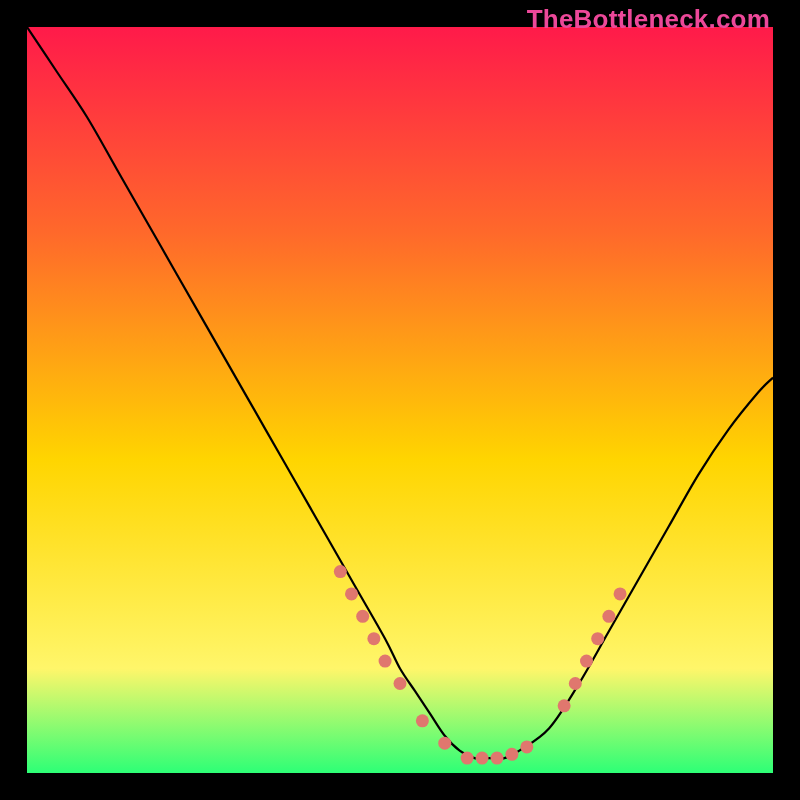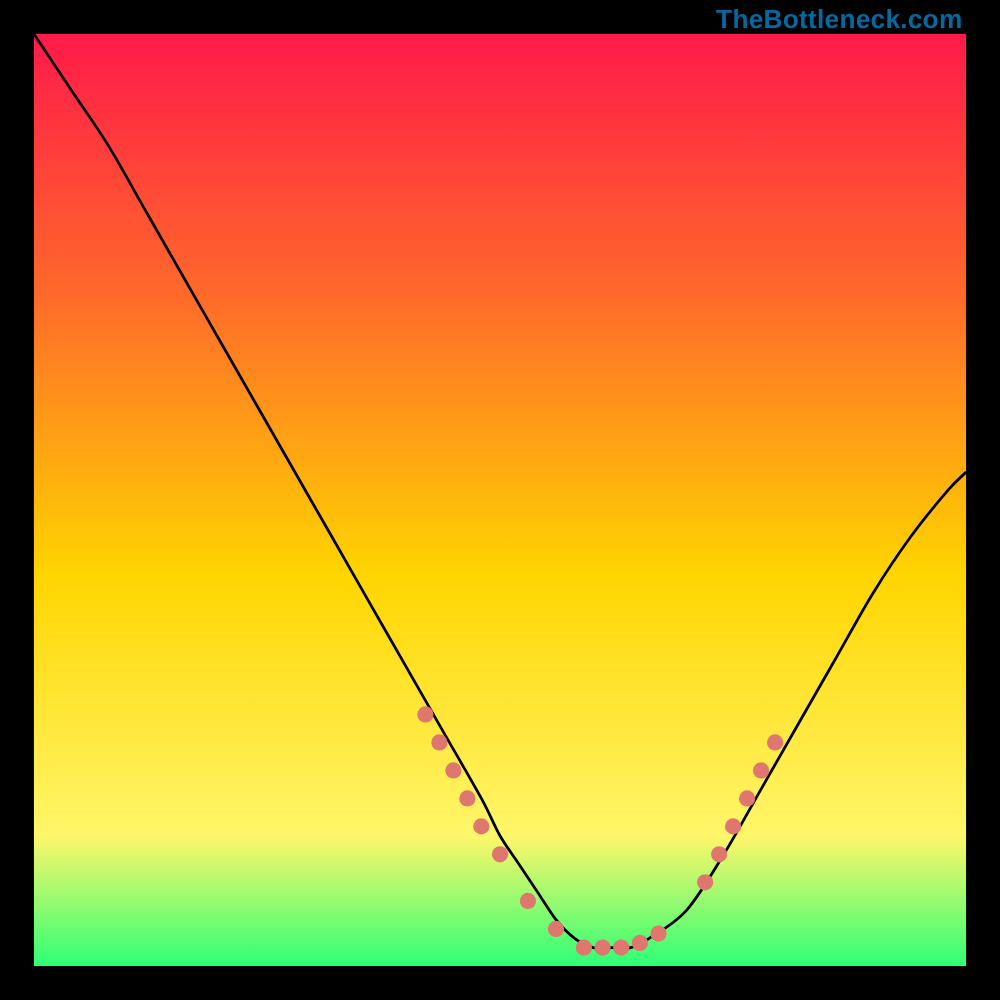--- a/index.html
+++ b/index.html
@@ -23,23 +23,23 @@
     left: 0;
     top: 0;
     width: 746px;
     height: 746px;
   }
   .watermark {
     position: absolute;
     top: 4px;
     right: 30px;
     font-family: Arial, Helvetica, sans-serif;
-    font-size: 21px;
+    font-size: 26px;
     font-weight: 600;
-    color: #0369a1;
+    color: #ec4899;
     letter-spacing: 0.2px;
   }
 </style>
 </head>
 <body>
 
 <div class="frame">
   <svg class="plot" viewBox="0 0 746 746" preserveAspectRatio="none">
     <defs>
       <linearGradient id="bg-grad" x1="0" y1="0" x2="0" y2="1">

